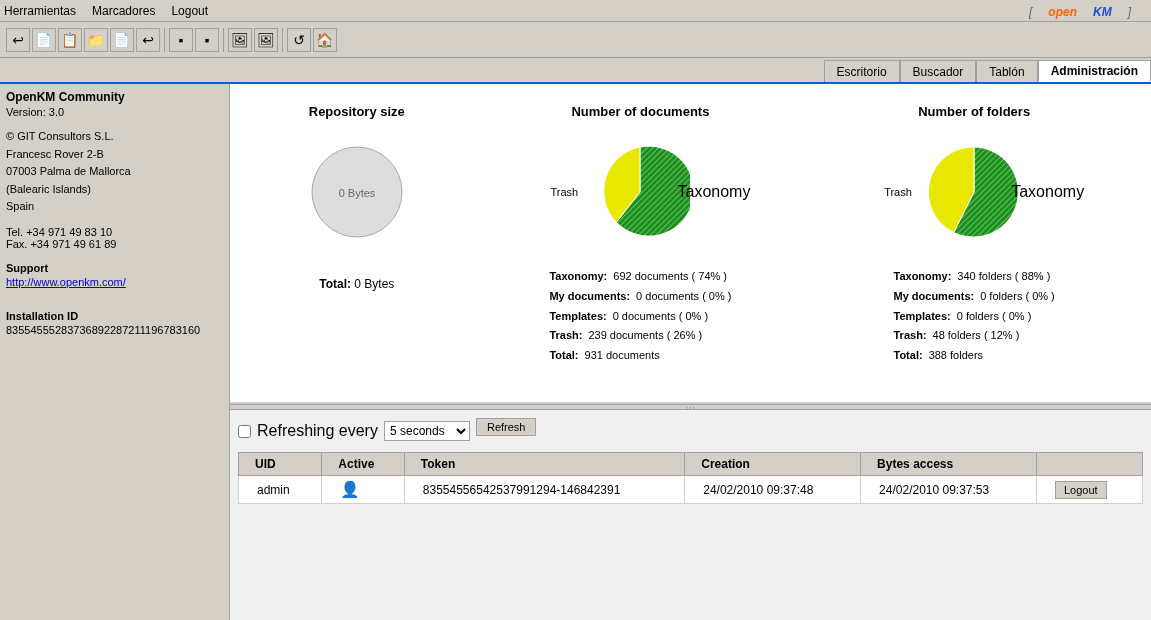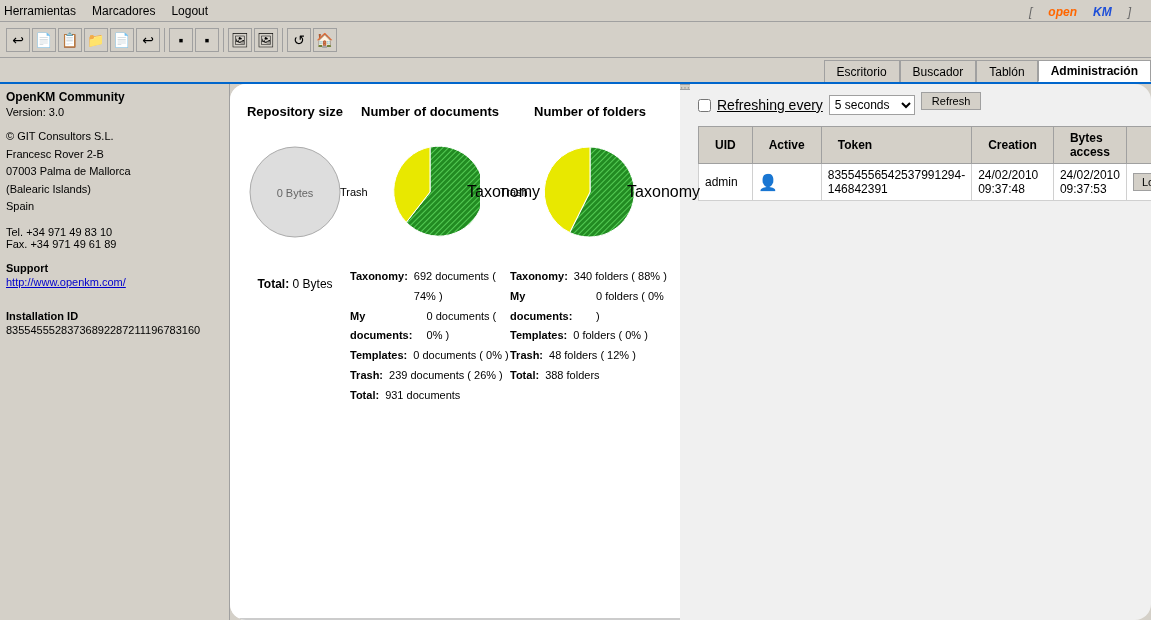--- a/index.html
+++ b/index.html
@@ -28,46 +28,46 @@
     .sidebar { width: 230px; background: #d4d0c8; border-right: 1px solid #a0a0a0; padding: 6px; font-size: 11px; overflow-y: auto; flex-shrink: 0; }
     .sidebar h3 { font-size: 12px; font-weight: bold; margin-bottom: 2px; }
     .sidebar .version { margin-bottom: 10px; }
     .sidebar .address { margin-bottom: 10px; line-height: 1.6; }
     .sidebar .support { margin-bottom: 10px; }
     .sidebar .support h4 { font-weight: bold; margin-bottom: 2px; }
     .sidebar a { color: #0000cc; text-decoration: underline; cursor: pointer; }
     .sidebar .install-id h4 { font-weight: bold; margin-bottom: 2px; }
 
     
-    .content { flex: 1; display: flex; flex-direction: row; background: #f0f0f0; overflow: hidden; border-radius: 16px; }
+    .content { flex: 1; display: flex; flex-direction: column; background: #f0f0f0; overflow: hidden; }
 
     
     .stats-panel { background: #fff; border-bottom: 2px solid #ccc; padding: 10px; display: flex; flex-direction: column; align-items: center; min-height: 320px; }
     .stats-charts { display: flex; width: 100%; justify-content: space-around; align-items: flex-start; padding: 10px 0; }
     .chart-section { display: flex; flex-direction: column; align-items: center; flex: 1; }
     .chart-title { font-weight: bold; font-size: 13px; margin-bottom: 8px; }
 
     
     .pie-wrapper { position: relative; width: 160px; height: 130px; display: flex; align-items: center; justify-content: center; }
     .pie-label-left { position: absolute; left: -10px; top: 50%; transform: translateY(-50%); font-size: 11px; }
     .pie-label-right { position: absolute; right: -30px; top: 50%; transform: translateY(-50%); font-size: 16px; }
     .stats-row { display: flex; gap: 6px; }
 
     
     .session-panel { padding: 8px; flex: 1; display: flex; flex-direction: column; }
     .refresh-bar { display: flex; align-items: center; gap: 6px; margin-bottom: 8px; }
     .refresh-bar input[type=checkbox] { width: 13px; height: 13px; }
-    .refresh-bar label { font-size: 14px; text-decoration: underline; }
+    .refresh-bar label { font-size: 16px; }
     .refresh-bar select { font-size: 12px; border: 1px solid #a0a0a0; background: #fff; padding: 1px; }
     .refresh-bar button { font-size: 12px; border: 1px solid #a0a0a0; background: #d4d0c8; padding: 2px 8px; cursor: pointer; }
 
     
     .session-table { width: 100%; border-collapse: collapse; font-size: 12px; }
     .session-table th { background: #d4d0c8; border: 1px solid #a0a0a0; padding: 4px 16px; text-align: left; font-weight: bold; }
-    .session-table td { border: 1px solid #d0d0d0; padding: 4px 6px; background: #fff; }
+    .session-table td { border: 1px solid #d0d0d0; padding: 4px 18px; background: #fff; }
     .session-table .logout-btn { border: 1px solid #a0a0a0; background: #d4d0c8; padding: 2px 8px; cursor: pointer; font-size: 11px; }
 
     
     .splitter { height: 6px; background: #d4d0c8; border-top: 1px solid #a0a0a0; border-bottom: 1px solid #a0a0a0; cursor: ns-resize; display: flex; align-items: center; justify-content: center; }
     .splitter::after { content: '⋯'; color: #888; font-size: 10px; }
 
     .repo-size-section { display: flex; flex-direction: column; align-items: center; flex: 0.7; }
   </style>
 </head>
 <body>

